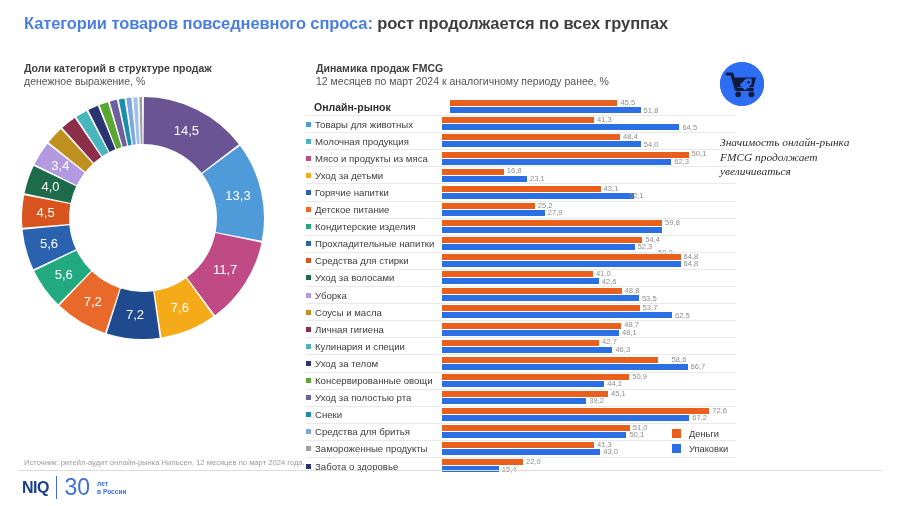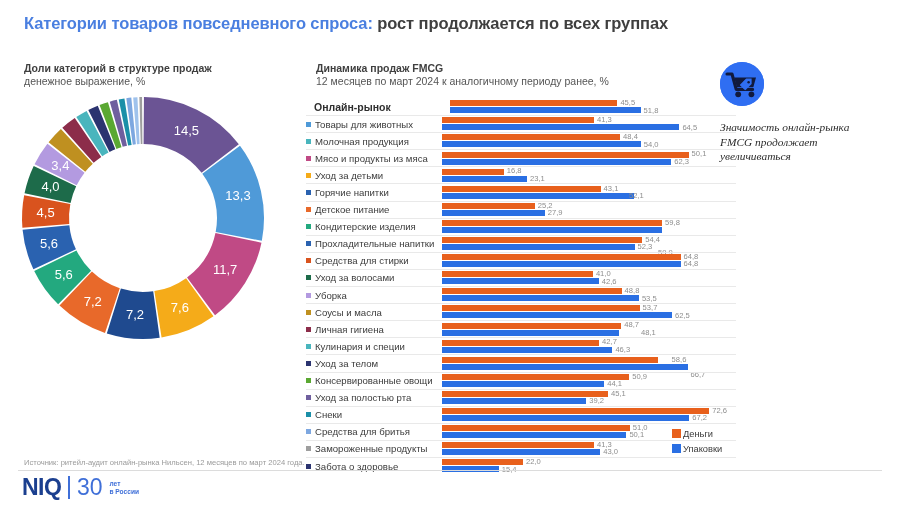--- a/index.html
+++ b/index.html
@@ -62,47 +62,47 @@
   .bar.units{top:8.3px;background:#2a6fe3;}
   .val{
     position:absolute;font-size:7.6px;color:#8d8d8d;white-space:nowrap;
     letter-spacing:0px;
   }
   .val.money{top:-0.9px;}
   .val.units{top:6.6px;}
 
   
   .legend{position:absolute;left:672px;top:426px;}
-  .leg-item{display:flex;align-items:center;gap:2px;height:15px;}
+  .leg-item{display:flex;align-items:center;gap:8px;height:15px;}
   .leg-sw{width:9px;height:9px;flex:0 0 9px;}
   .leg-tx{font-size:9.3px;color:#3b3b3b;}
 
   
   .panel-right{position:absolute;left:714px;top:62px;width:170px;}
   .cart-badge{
     position:relative;width:44px;height:44px;border-radius:50%;
     background:#2f6ef2;margin-left:6px;
   }
   .cart-badge svg{position:absolute;left:0;top:0;}
   .right-note{
-    margin-top:14px;margin-left:6px;
+    margin-top:29px;margin-left:6px;
     font-family:"Liberation Serif","DejaVu Serif",serif;
     font-style:italic;font-size:11.4px;line-height:14.6px;color:#2d2d2d;
     width:150px;
   }
 
   
   .source{
     position:absolute;left:24px;top:458px;
     font-size:7.6px;color:#9a9a9a;
   }
   .rule{position:absolute;left:18px;top:470px;width:864px;height:1px;background:#dcdcdc;}
   .logo{position:absolute;left:22px;top:476px;display:flex;align-items:center;gap:7px;}
   .logo-niq{
-    font-size:23px;font-weight:700;color:#1b3f8f;letter-spacing:-0.5px;
+    font-size:16px;font-weight:700;color:#1b3f8f;letter-spacing:-0.5px;
     font-family:"Liberation Sans","DejaVu Sans",sans-serif;line-height:23px;
   }
   .logo-bar{width:1.5px;height:23px;background:#3f6fd8;}
   .logo-30{
     font-size:23px;color:#3f6fd8;font-weight:400;line-height:23px;
     font-family:"Liberation Sans","DejaVu Sans",sans-serif;
   }
   .logo-sm{font-size:6.6px;color:#3f6fd8;line-height:7.6px;font-weight:700;}
 </style>
 </head>
@@ -323,21 +323,21 @@
       </div>
       <div class="row">
         <div class="lbl">
           <span class="bullet" style="background: rgb(140, 45, 74);"></span>
           <span>Личная гигиена</span>
         </div>
         <div class="plot">
           <div class="bar money" style="width: 179.2px; background: rgb(232, 96, 28);"></div>
           <span class="val money" style="left: 182.2px;">48,7</span>
           <div class="bar units" style="width: 177px; background: rgb(42, 111, 227);"></div>
-          <span class="val units" style="left: 180px; margin-left: 19px;">48,1</span>
+          <span class="val units" style="left: 180px;">48,1</span>
         </div>
       </div>
       <div class="row">
         <div class="lbl">
           <span class="bullet" style="background: rgb(73, 181, 189);"></span>
           <span>Кулинария и специи</span>
         </div>
         <div class="plot">
           <div class="bar money" style="width: 157.1px; background: rgb(232, 96, 28);"></div>
           <span class="val money" style="left: 160.1px;">42,7</span>
@@ -347,21 +347,21 @@
       </div>
       <div class="row">
         <div class="lbl">
           <span class="bullet" style="background: rgb(43, 52, 112);"></span>
           <span>Уход за телом</span>
         </div>
         <div class="plot">
           <div class="bar money" style="width: 215.6px; background: rgb(232, 96, 28);"></div>
           <span class="val money" style="left: 218.6px; padding-left: 11px;">58,6</span>
           <div class="bar units" style="width: 245.5px; background: rgb(42, 111, 227);"></div>
-          <span class="val units" style="left: 248.5px; margin-top: 8px;">66,7</span>
+          <span class="val units" style="left: 248.5px;">66,7</span>
         </div>
       </div>
       <div class="row">
         <div class="lbl">
           <span class="bullet" style="background: rgb(90, 168, 50);"></span>
           <span>Консервированные овощи</span>
         </div>
         <div class="plot">
           <div class="bar money" style="width: 187.3px; background: rgb(232, 96, 28);"></div>
           <span class="val money" style="left: 190.3px;">50,9</span>

